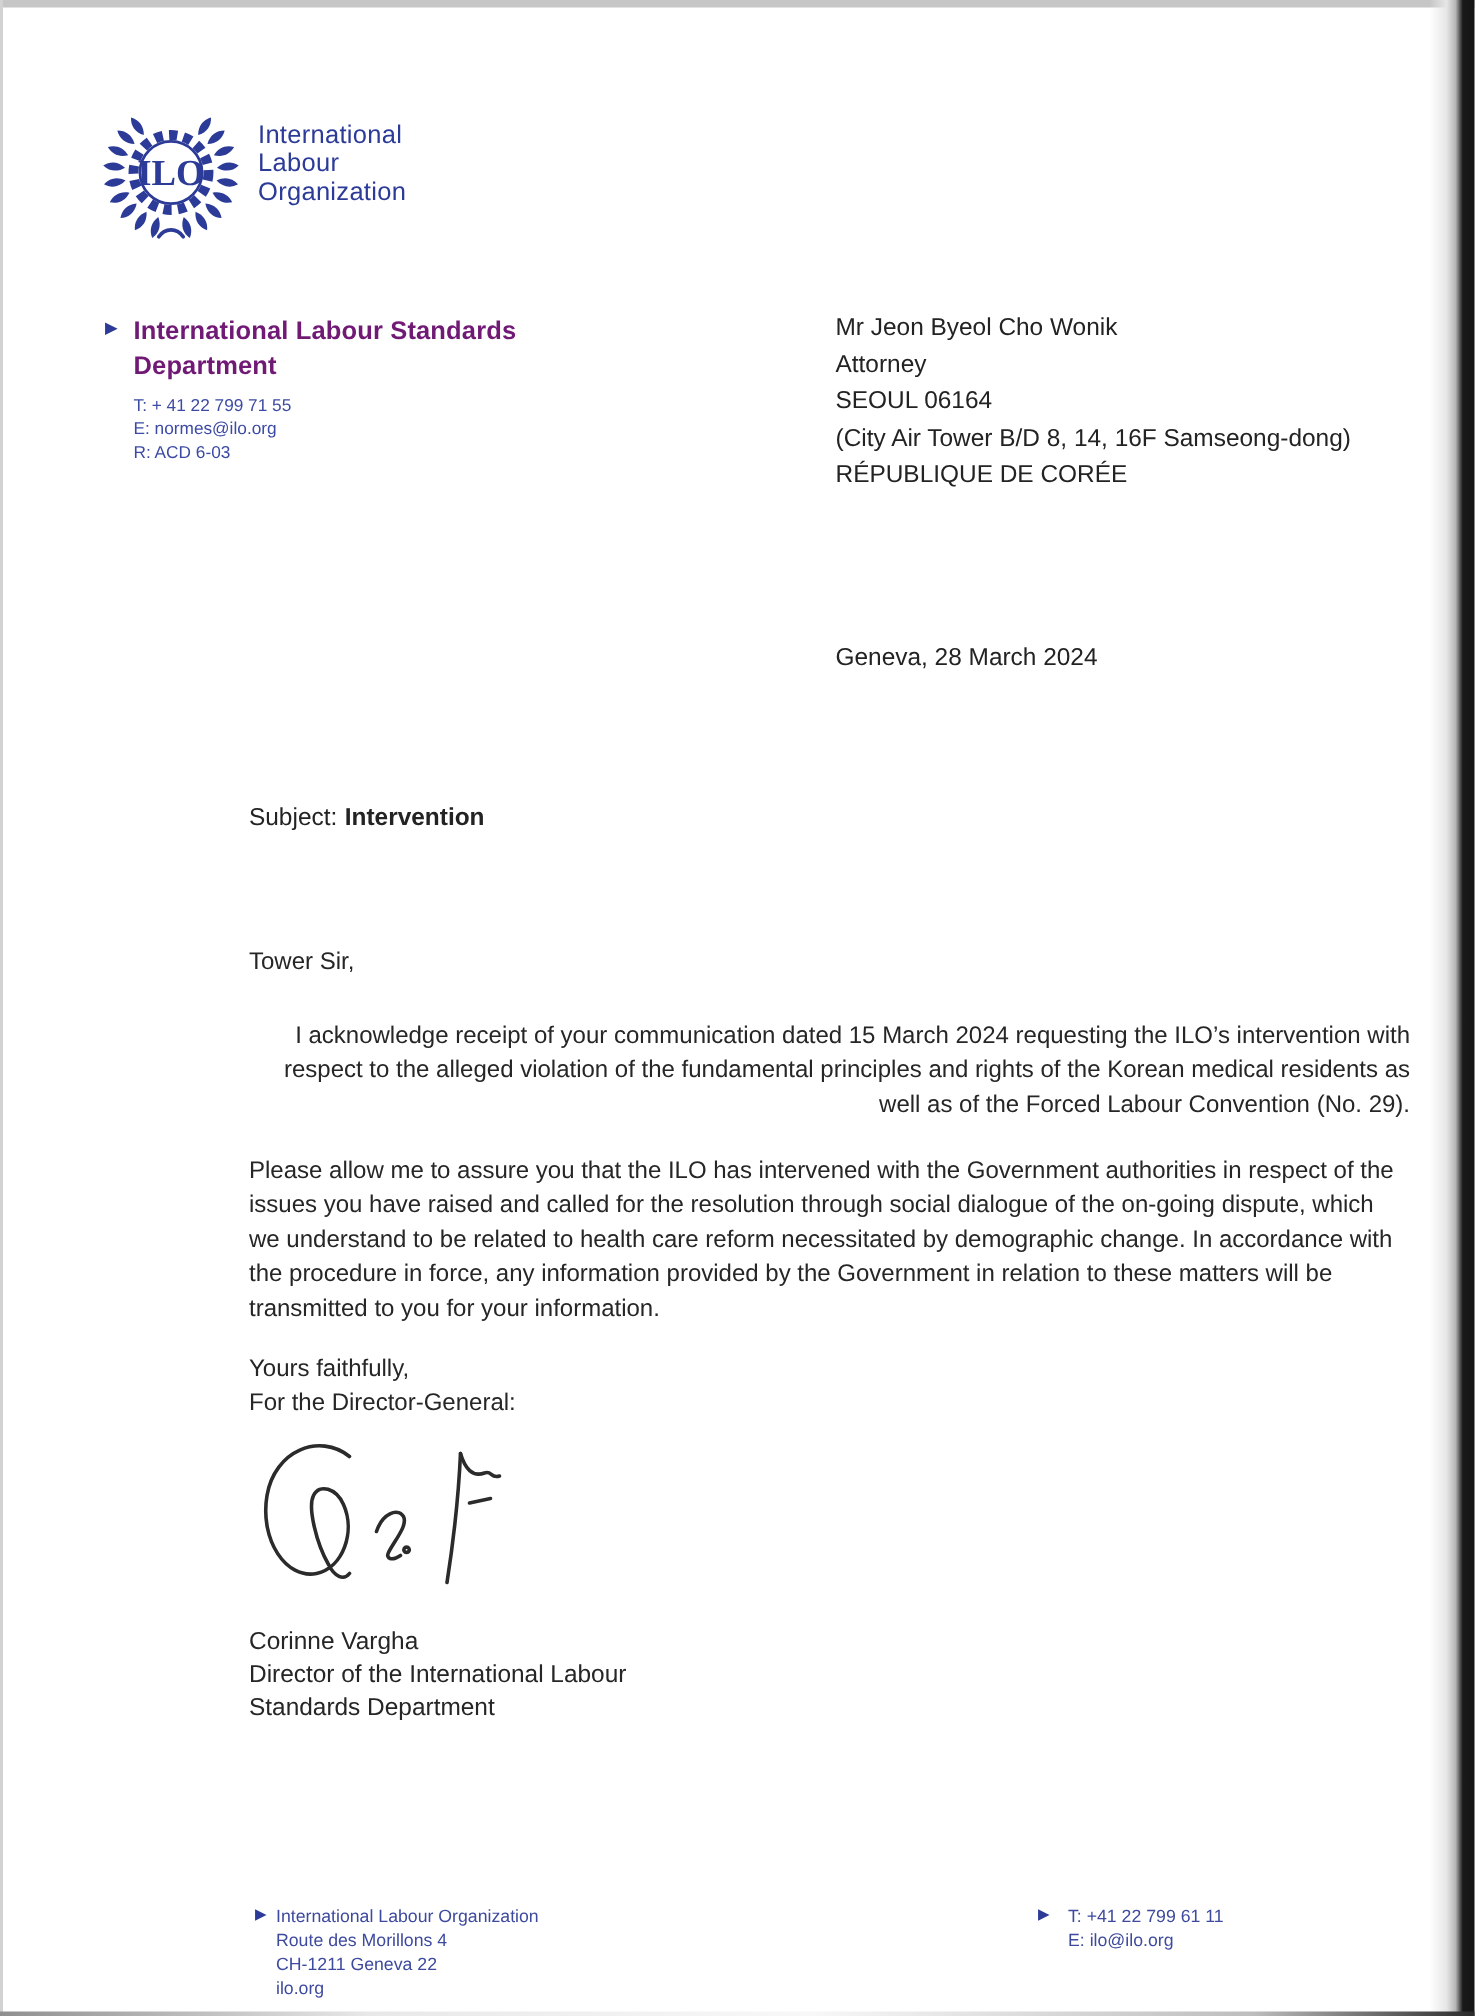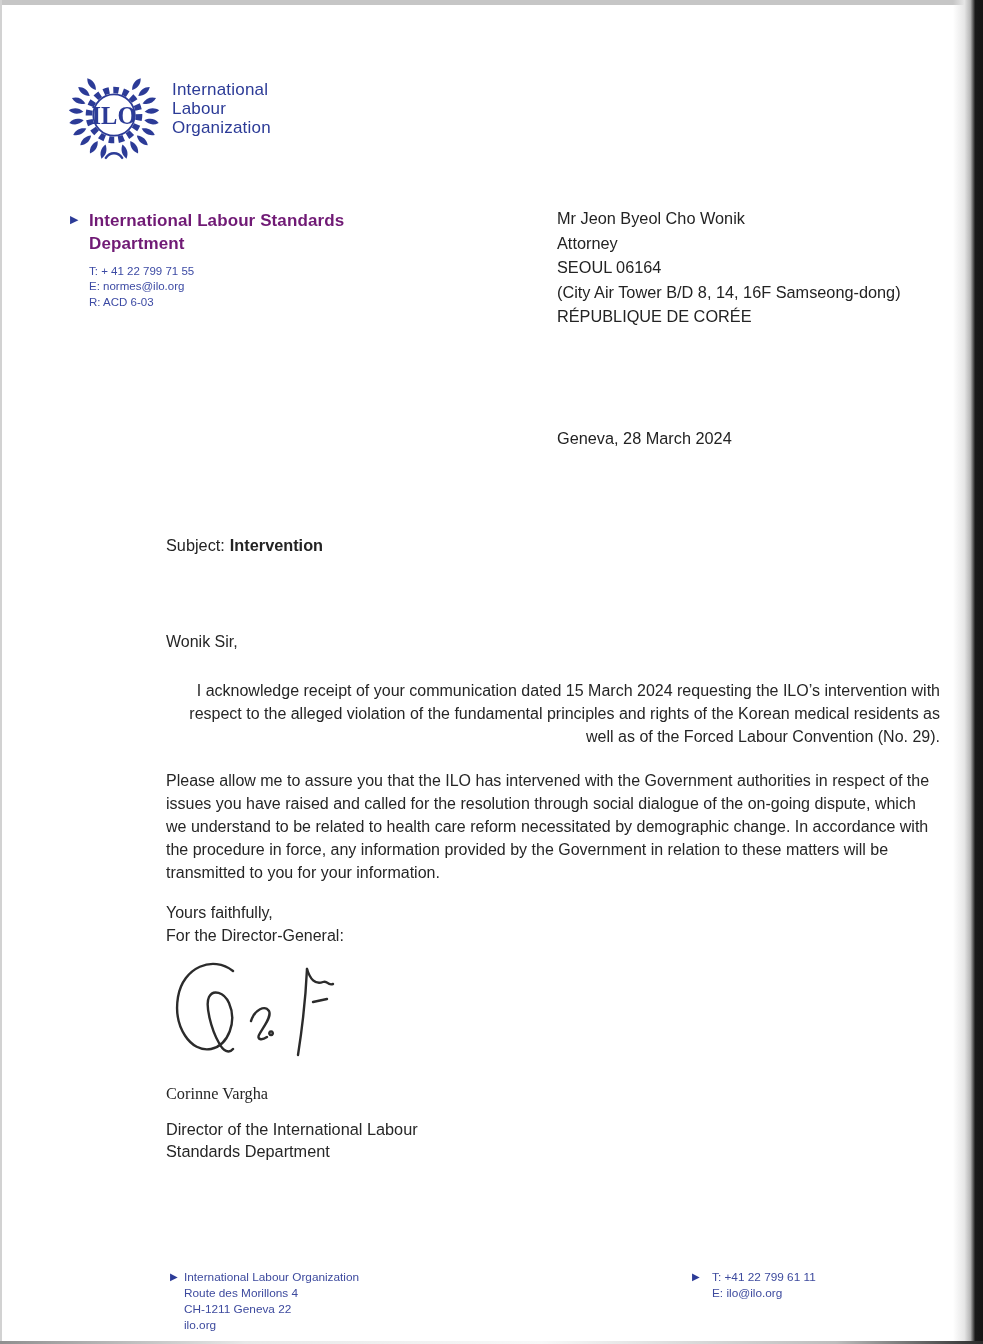--- a/index.html
+++ b/index.html
@@ -40,21 +40,21 @@
   
   .bodytext{color:#262626;font-size:16px;line-height:23px;}
   .salutation{left:166px;top:630px;}
   .para1{left:166px;top:679px;width:774px;text-align:right;}
   .para2{left:166px;top:769px;width:774px;}
   .closing{left:166px;top:901px;line-height:23px;}
 
   
   .sig{left:167px;top:955px;width:170px;height:112px;}
   .signer{left:166px;top:1083px;color:#262626;font-size:16.3px;line-height:22px;}
-  .signer .name{margin-bottom:13px;font-family:Liberation Serif, serif;}
+  .signer .name{margin-bottom:0px;}
 
   
   .footer{color:#3d4a9e;font-size:11.8px;line-height:16px;display:flex;}
   .footer-left{left:170px;top:1269px;}
   .footer-right{left:692px;top:1269px;}
   .footer .marker{width:14px;flex:0 0 14px;font-size:10px;padding-top:2px;}
   .footer-right .marker{width:20px;flex:0 0 20px;}
 </style>
 </head>
 <body>
@@ -127,21 +127,21 @@
     <div>(City Air Tower B/D 8, 14, 16F Samseong-dong)</div>
     <div>RÉPUBLIQUE DE CORÉE</div>
   </div>
 
   <div class="abs dateline">Geneva, 28 March 2024</div>
 
   <div class="abs subject">
     <span>Subject:</span><span class="bold">Intervention</span>
   </div>
 
-  <div class="abs bodytext salutation">Wonik Sir,</div>
+  <div class="abs bodytext salutation">Tower Sir,</div>
   <div class="abs bodytext para1">I acknowledge receipt of your communication dated 15 March 2024 requesting the ILO’s intervention with respect to the alleged violation of the fundamental principles and rights of the Korean medical residents as well as of the Forced Labour Convention (No. 29).</div>
   <div class="abs bodytext para2">Please allow me to assure you that the ILO has intervened with the Government authorities in respect of the issues you have raised and called for the resolution through social dialogue of the on-going dispute, which we understand to be related to health care reform necessitated by demographic change. In accordance with the procedure in force, any information provided by the Government in relation to these matters will be transmitted to you for your information.</div>
 
   <div class="abs bodytext closing">
     <div>Yours faithfully,</div>
     <div>For the Director-General:</div>
   </div>
 
   <svg class="abs sig" viewBox="0 0 170 112" xmlns="http://www.w3.org/2000/svg">
     <g fill="none" stroke="#2b2b2b" stroke-width="2.4" stroke-linecap="round" stroke-linejoin="round">

